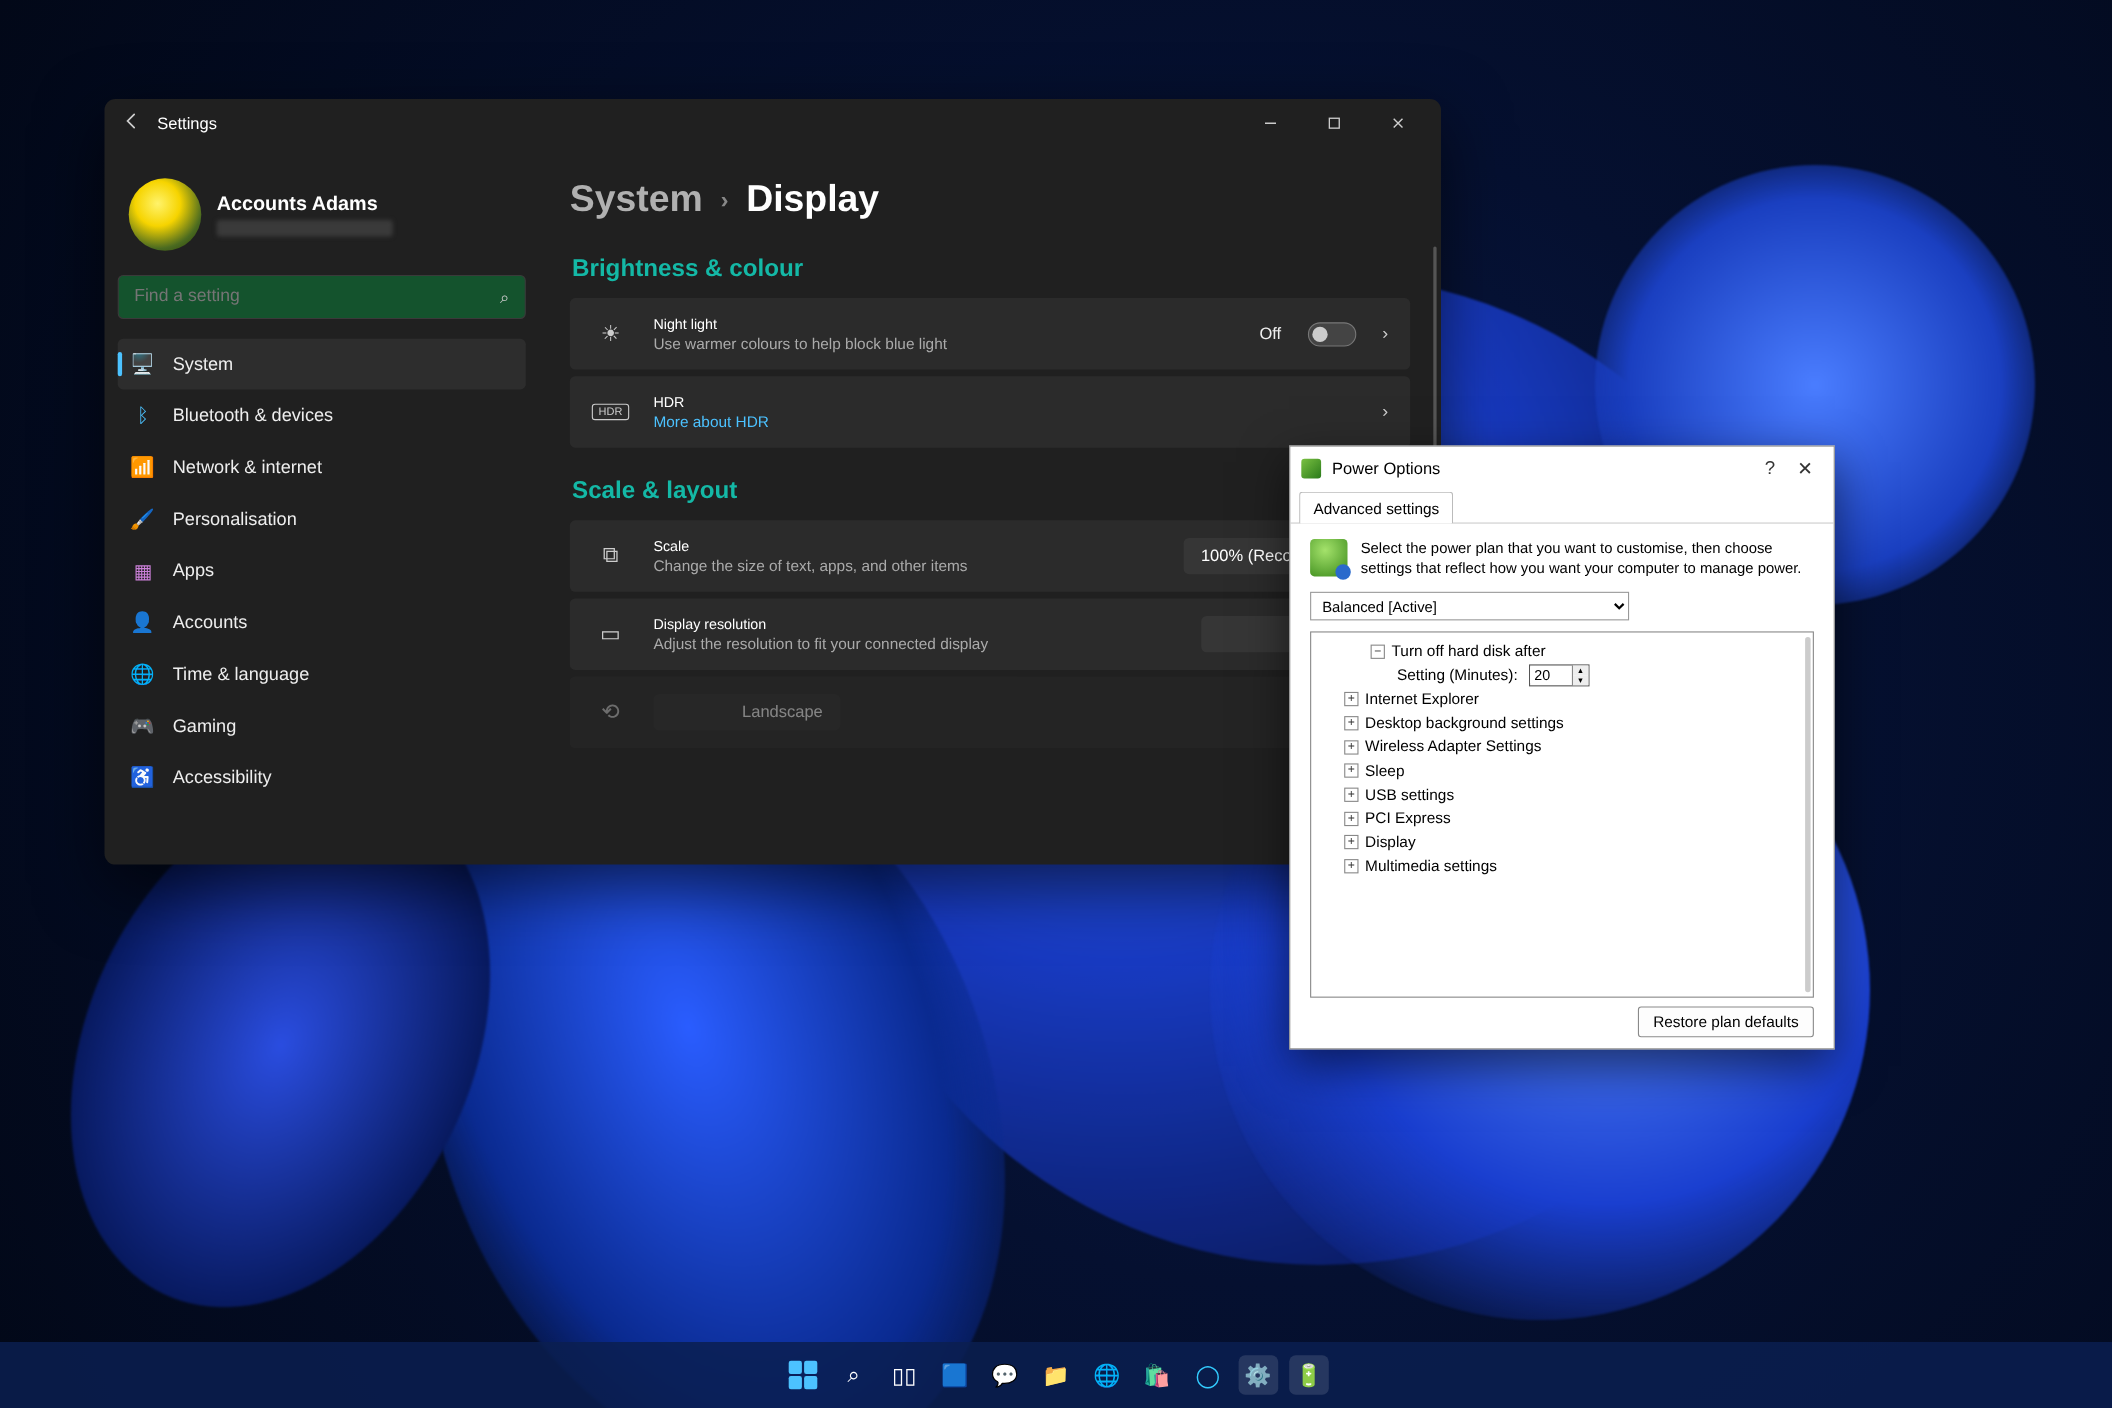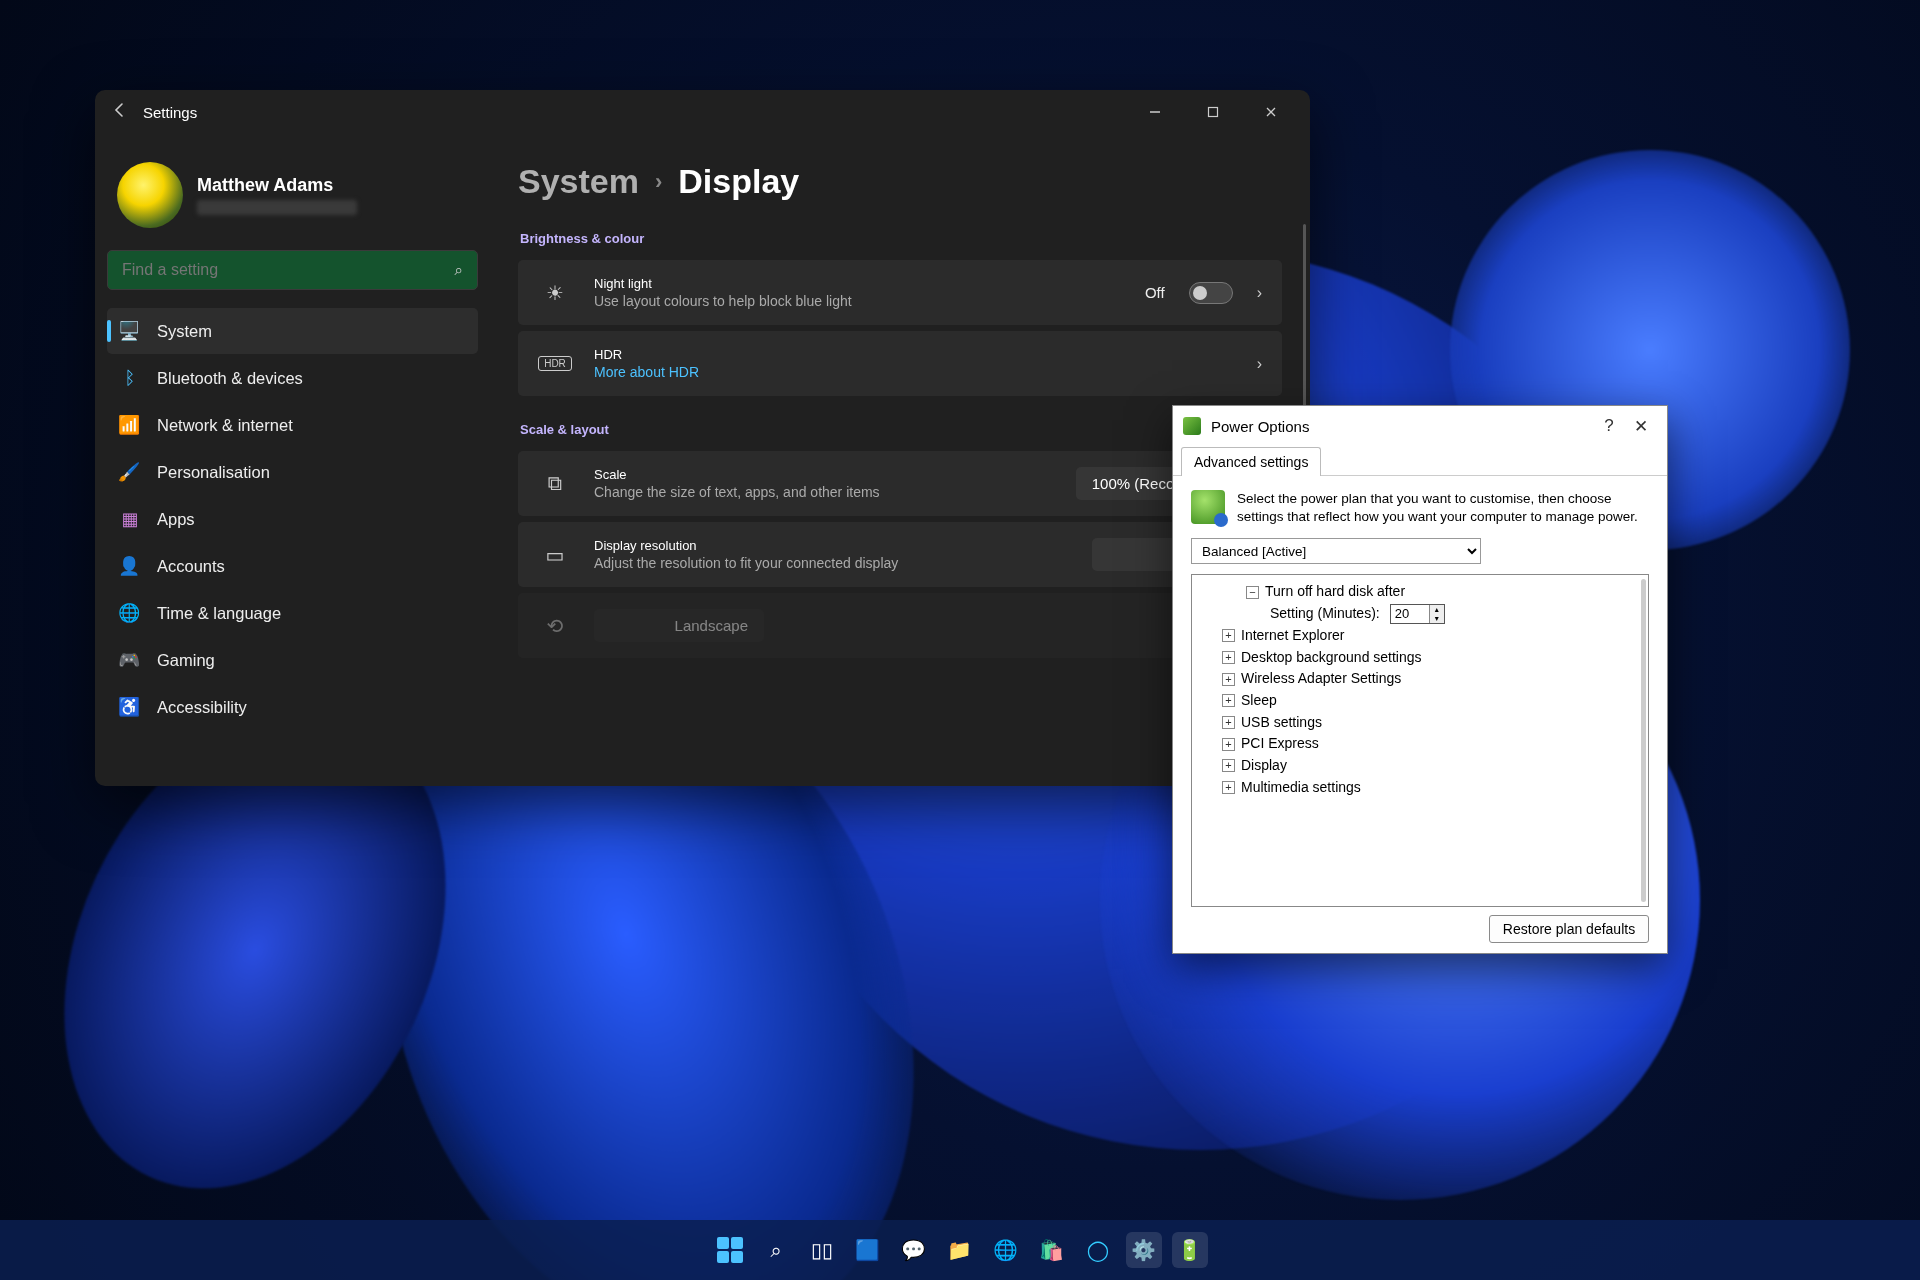--- a/index.html
+++ b/index.html
@@ -41,21 +41,21 @@
   .nav{display:flex;flex-direction:column;gap:1px;}
   .nav-item{display:flex;align-items:center;gap:16px;height:46px;padding:0 12px;border-radius:5px;color:#eee;font-size:16.5px;cursor:pointer;position:relative;}
   .nav-item.active{background:#2d2d2d;}
   .nav-item.active::before{content:"";position:absolute;left:0;top:12px;bottom:12px;width:3.5px;background:#4cc2ff;border-radius:3px;}
   .nav-icon{width:22px;height:22px;display:flex;align-items:center;justify-content:center;font-size:18px;}
 
   .right-pane{flex:1;padding:10px 28px 0 28px;overflow:hidden;position:relative;}
   .breadcrumb{display:flex;align-items:center;gap:16px;font-size:34px;font-weight:600;padding:18px 0 24px 0;}
   .breadcrumb .parent{color:#b0b0b0;cursor:pointer;}
   .breadcrumb .chev{color:#888;font-size:22px;}
-  .section-title{font-size:13px;font-weight:600;color:#c4b5fd;margin:6px 0 14px 2px;}
+  .section-title{font-size:22px;font-weight:600;color:#14b8a6;margin:6px 0 14px 2px;}
   .card{background:#2b2b2b;border-radius:5px;display:flex;align-items:center;padding:16px 20px;margin-bottom:6px;cursor:pointer;}
   .card.disabled{opacity:.45;cursor:default;}
   .card-icon{width:34px;display:flex;align-items:center;justify-content:center;color:#ccc;font-size:20px;margin-right:22px;}
   .card-body{flex:1;}
   .card-title{font-size:13px;color:#fff;}
   .card-sub{font-size:14px;color:#aaa;margin-top:2px;}
   .card-sub.link{color:#4cc2ff;}
   .card-right{display:flex;align-items:center;gap:24px;}
   .toggle-label{font-size:15px;color:#eee;}
   .toggle{width:44px;height:22px;border-radius:11px;background:#444;border:1px solid #777;position:relative;}
@@ -139,21 +139,21 @@
         </svg>
       </div>
   </div>
 
   <div class="settings-body">
 
     <div class="left-pane">
       <div class="profile">
         <div class="avatar"></div>
         <div>
-          <div class="profile-name">Matthew Adams</div>
+          <div class="profile-name">Accounts Adams</div>
           <div class="profile-sub"></div>
         </div>
       </div>
       <div class="searchbox">
         <input placeholder="Find a setting" style="">
         <span class="sicon">⌕</span>
       </div>
       <div class="nav" id="nav">
           <div class="nav-item active">
             <span class="nav-icon" style="color:#4cc2ff">🖥️</span>
@@ -201,21 +201,21 @@
         <span class="chev">›</span>
         <span>Display</span>
       </div>
 
       <div class="section-title">Brightness &amp; colour</div>
 
       <div class="card">
         <div class="card-icon">☀</div>
         <div class="card-body">
           <div class="card-title">Night light</div>
-          <div class="card-sub">Use layout colours to help block blue light</div>
+          <div class="card-sub">Use warmer colours to help block blue light</div>
         </div>
         <div class="card-right">
           <span class="toggle-label">Off</span>
           <div class="toggle"></div>
           <span class="chev-r">›</span>
         </div>
       </div>
 
       <div class="card">
         <div class="card-icon" style="font-size:10px;border:1.5px solid #ccc;border-radius:3px;padding:1px 3px;">HDR</div>

